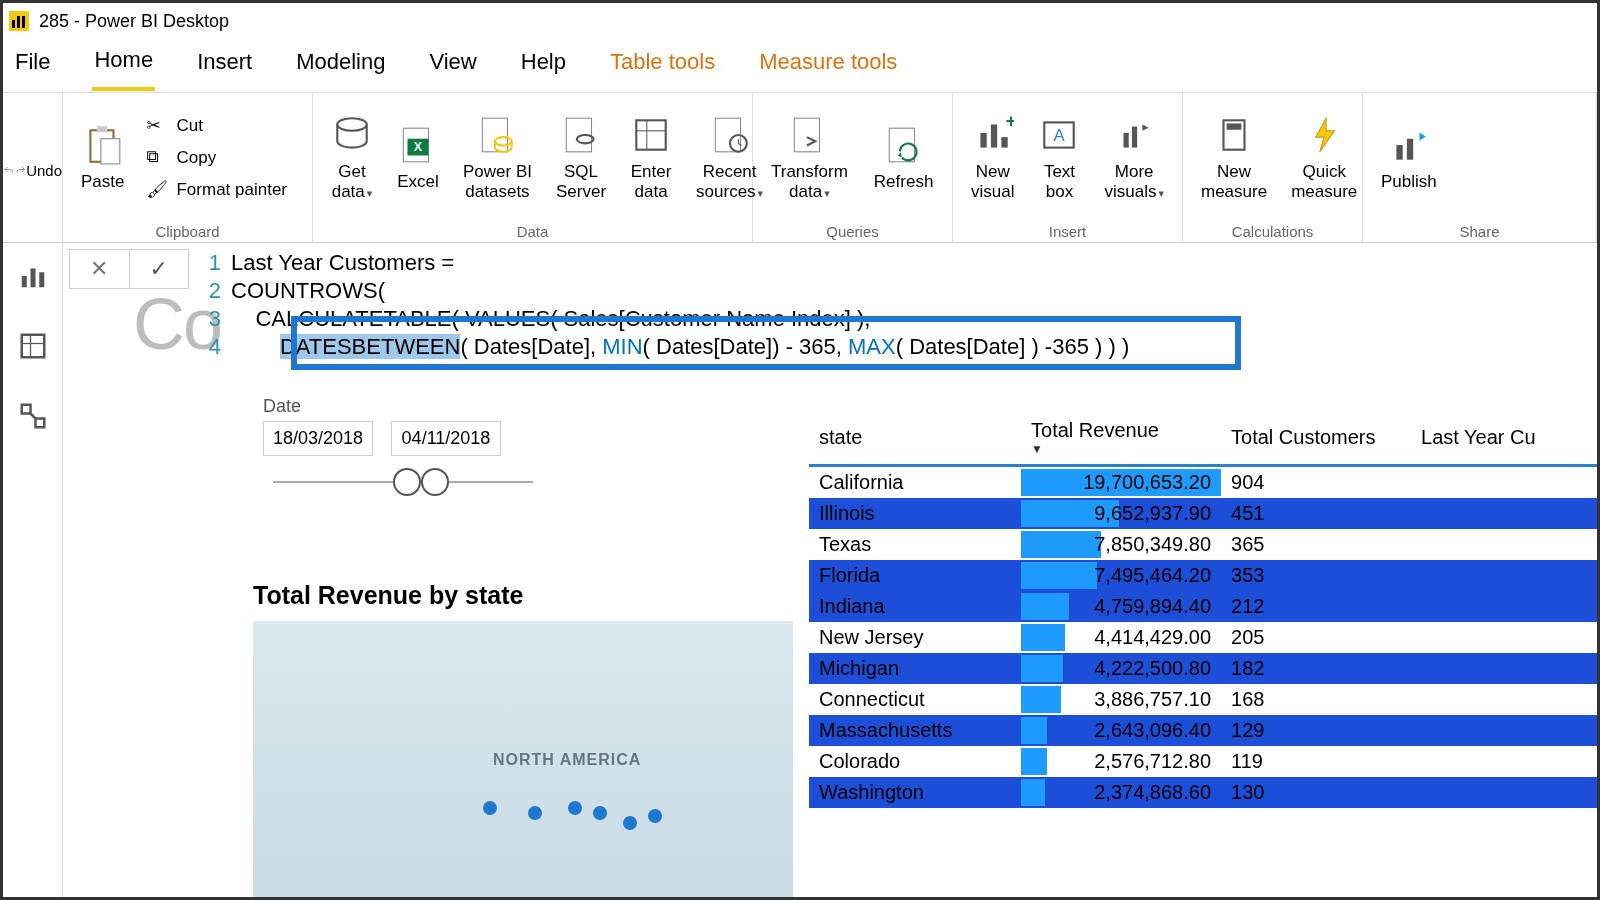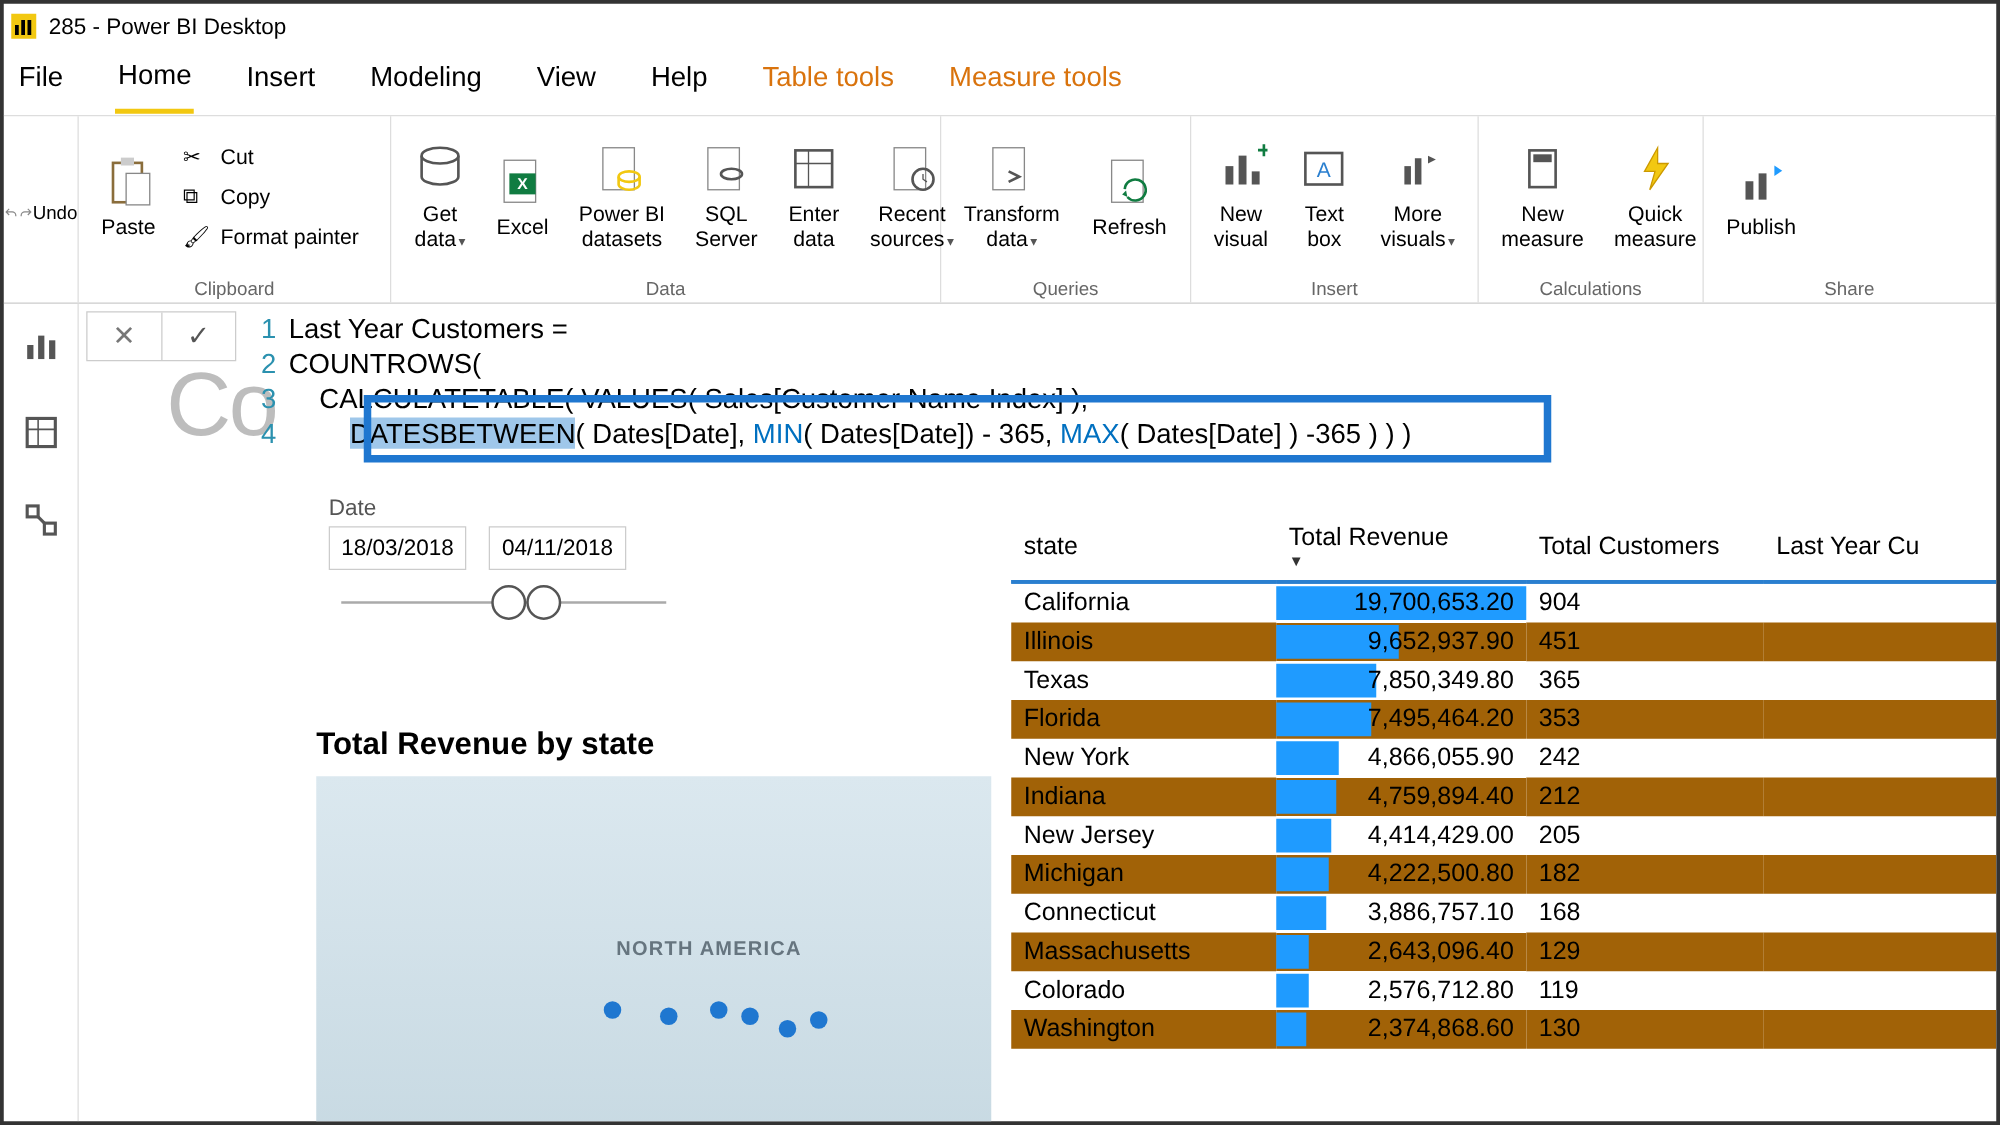--- a/index.html
+++ b/index.html
@@ -44,21 +44,21 @@
 .slider-track .handle { position:absolute; top:-13px; width:28px; height:28px; border:2px solid #555; border-radius:50%; background:#fff; }
 .viz-title { position:absolute; left:190px; top:220px; font-size:25px; font-weight:600; }
 .map { position:absolute; left:190px; top:260px; width:540px; height:300px; background:linear-gradient(#dbe8ef,#c7d9e2); overflow:hidden; }
 .map-label { position:absolute; font-weight:700; color:#66757f; letter-spacing:1px; }
 .map-dot { position:absolute; width:14px; height:14px; background:#1f77d0; border-radius:50%; }
 .table-viz { position:absolute; left:746px; top:50px; right:0; }
 .table-viz table { border-collapse:collapse; width:100%; font-size:20px; }
 .table-viz th { text-align:left; padding:8px 10px; border-bottom:3px solid #2a7fcf; font-weight:400; }
 .table-viz th .sort { display:block; font-size:12px; color:#333; }
 .table-viz td { padding:4px 10px; }
-.table-viz tr.alt td { background:#a16207; }
+.table-viz tr.alt td { background:#1d4ed8; }
 .rev-cell { position:relative; text-align:right; width:200px; }
 .rev-bar { position:absolute; left:0; top:2px; bottom:2px; background:#1f9bff; z-index:0; }
 .rev-val { position:relative; z-index:1; }
 .cust-cell { text-align:left; width:190px; }
 .ghost-title { position:absolute; left:130px; top:280px; font-size:72px; font-weight:400; color:#444; opacity:.35; letter-spacing:-2px; }
 svg { display:block; }
 .drop::after { content:"▾"; font-size:11px; margin-left:2px; color:#555; }
 </style>
 </head>
 <body>
@@ -351,26 +351,20 @@
               <td class="rev-cell"><span class="rev-bar" style="width:40%"></span><span class="rev-val">7,850,349.80</span></td>
               <td class="cust-cell">365</td>
               <td></td>
             </tr>
             <tr class="alt">
               <td>Florida</td>
               <td class="rev-cell"><span class="rev-bar" style="width:38%"></span><span class="rev-val">7,495,464.20</span></td>
               <td class="cust-cell">353</td>
               <td></td>
             </tr>
-            <tr>
-              <td>New York</td>
-              <td class="rev-cell"><span class="rev-bar" style="width:25%"></span><span class="rev-val">4,866,055.90</span></td>
-              <td class="cust-cell">242</td>
-              <td></td>
-            </tr>
             <tr class="alt">
               <td>Indiana</td>
               <td class="rev-cell"><span class="rev-bar" style="width:24%"></span><span class="rev-val">4,759,894.40</span></td>
               <td class="cust-cell">212</td>
               <td></td>
             </tr>
             <tr>
               <td>New Jersey</td>
               <td class="rev-cell"><span class="rev-bar" style="width:22%"></span><span class="rev-val">4,414,429.00</span></td>
               <td class="cust-cell">205</td>

